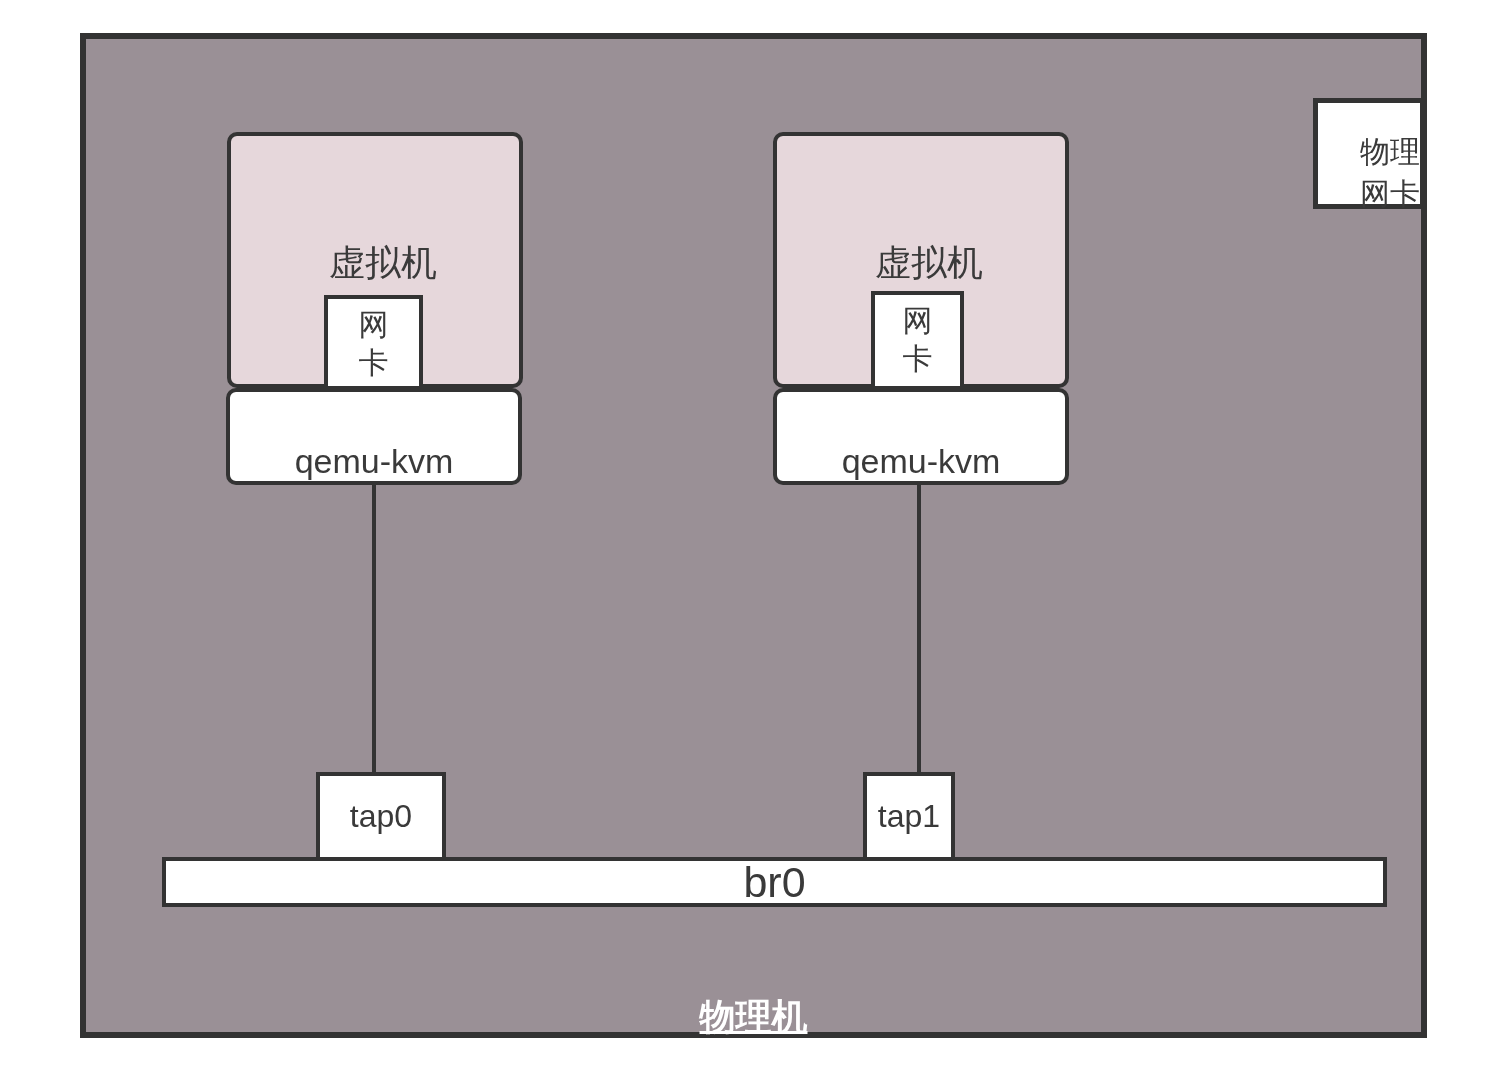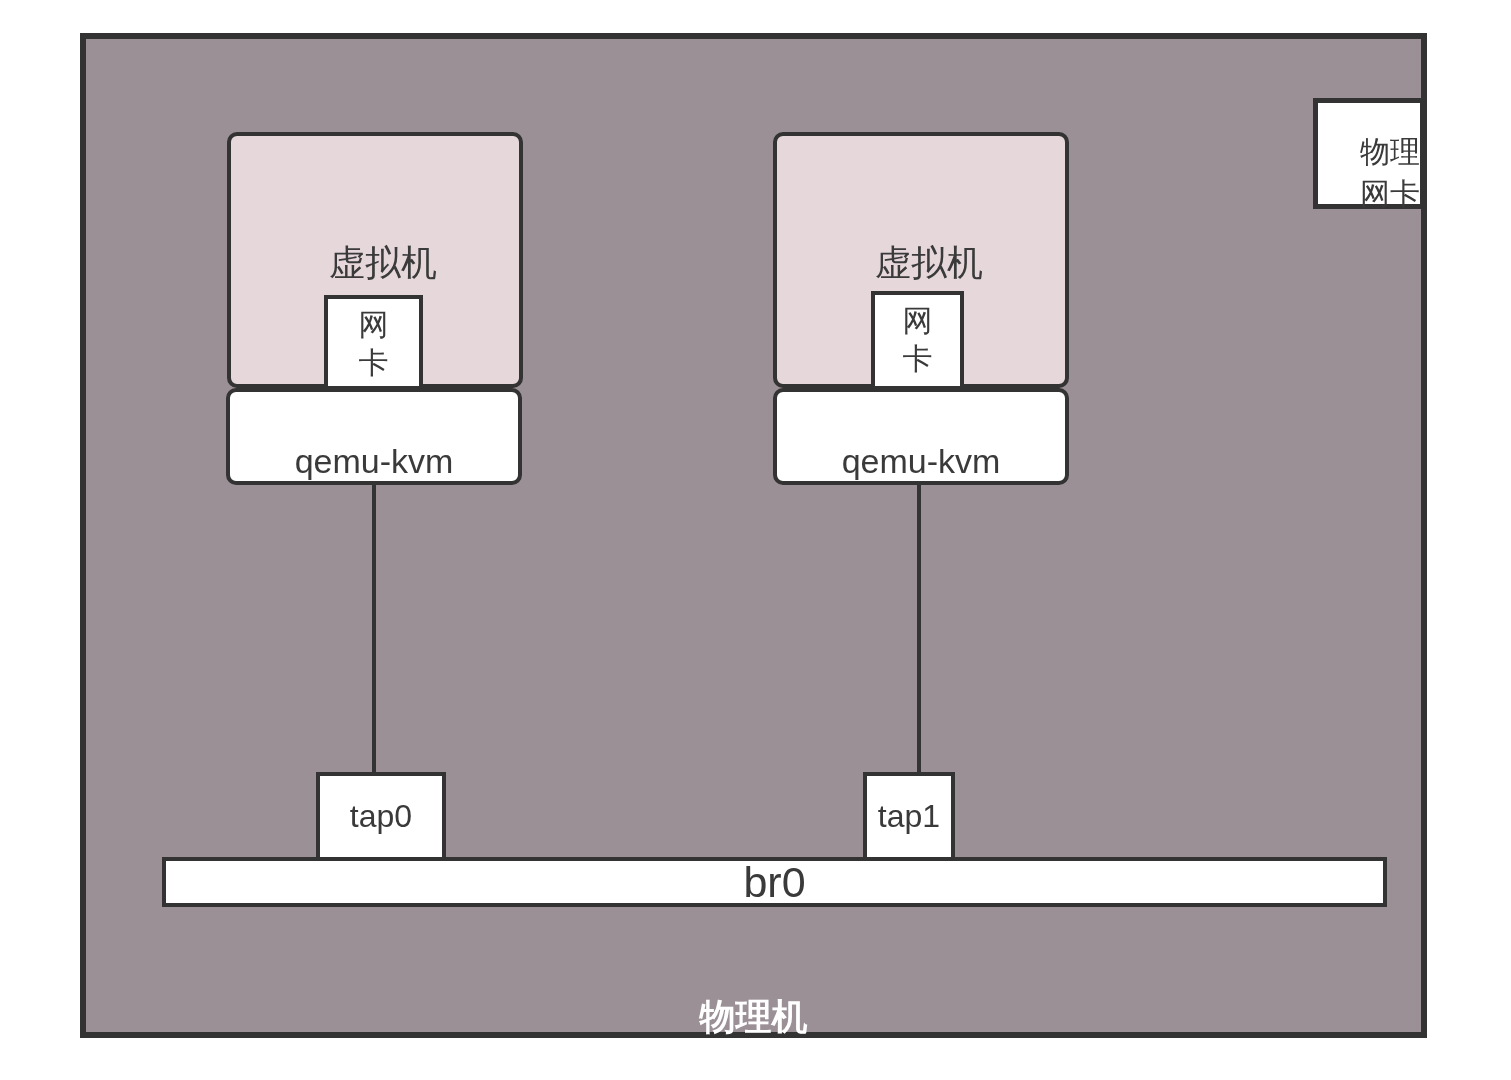--- a/index.html
+++ b/index.html
@@ -92,20 +92,21 @@
     font-size: 30px; line-height: 42px;
     padding-top: 28px;
   }
   .pnic-line { display: block; }
 
   .host-label {
     left: 80px; top: 993px; width: 1347px;
     text-align: center;
     font-size: 36px; font-weight: bold;
     color: var(--host-label, #ffffff);
+    text-decoration: underline;
   }
 </style>
 </head>
 <body>
 
 <div class="page">
 
   <div class="abs host-box"></div>
 
   <div class="abs vm-box vm1"></div>

